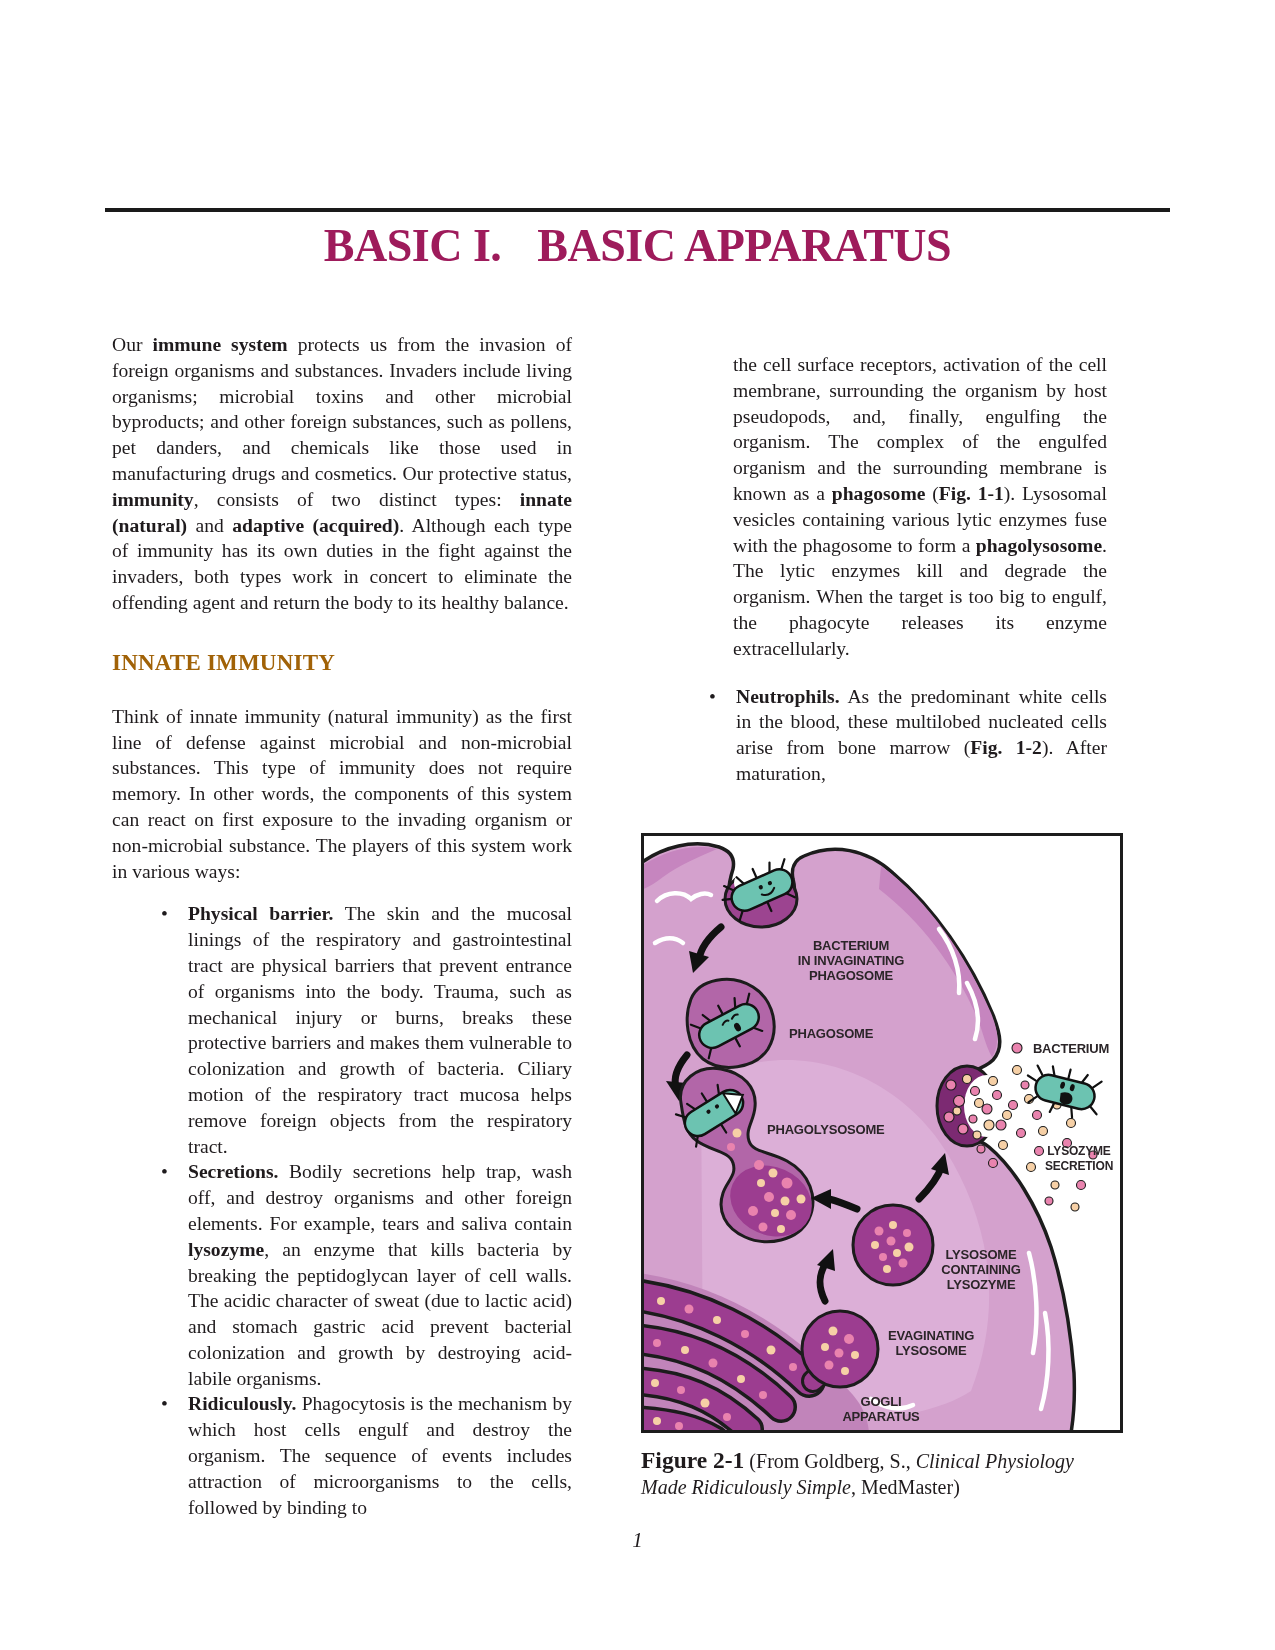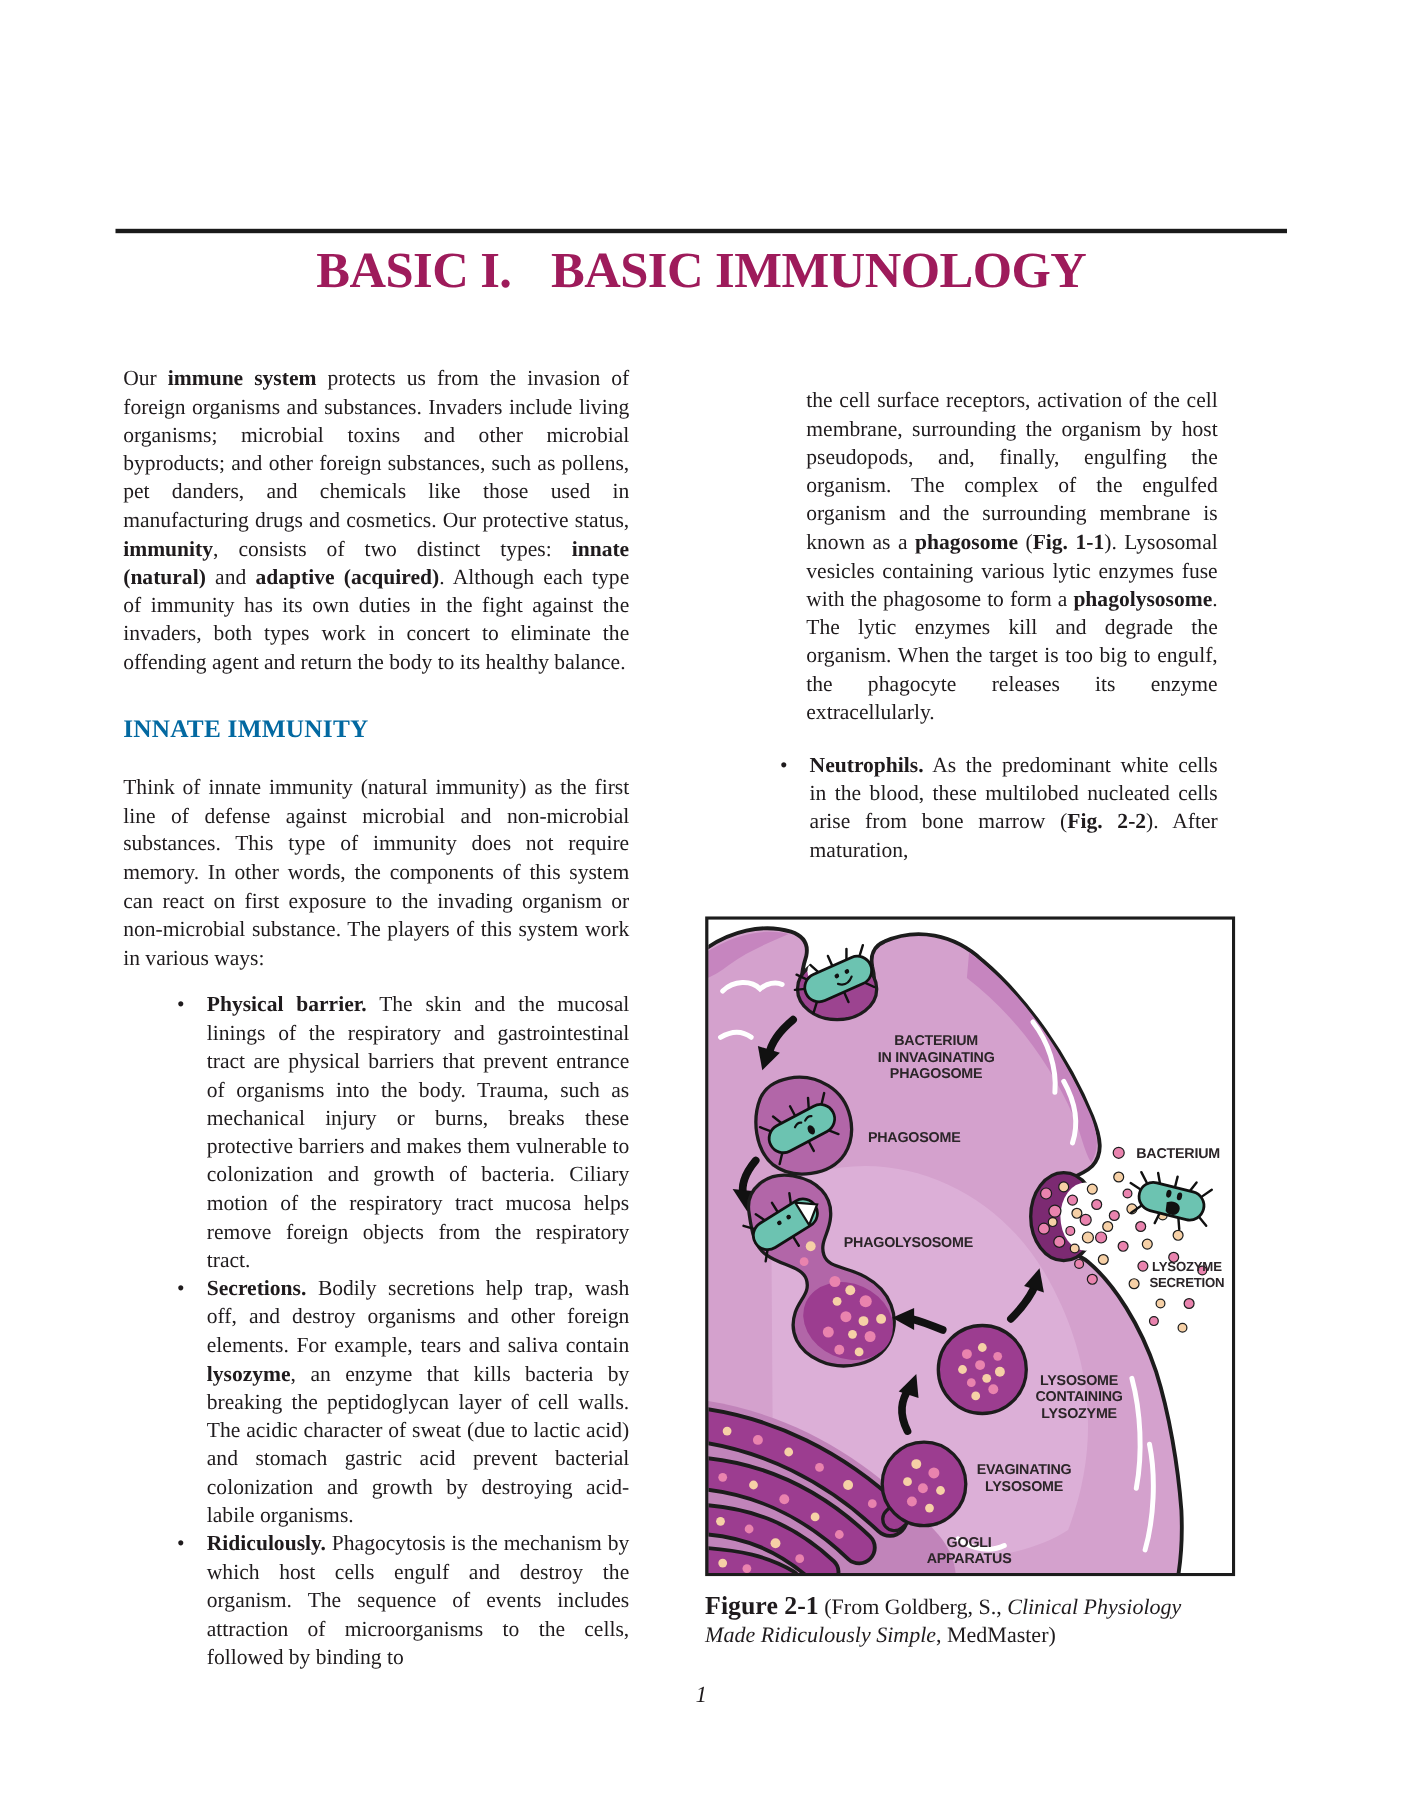--- a/index.html
+++ b/index.html
@@ -8,21 +8,21 @@
   .abs{position:absolute;}
   #top-rule{top:208px;left:105px;width:1065px;height:4px;background:#1a1a1a;}
   #part-title{top:219px;left:105px;width:1065px;text-align:center;
       font-size:46px;font-weight:bold;color:#9E1B5B;letter-spacing:-0.5px;white-space:nowrap;}
   #part-title .part-label{margin-right:36px;}
   #chapter-heading{width:100%;text-align:center;font-size:28px;line-height:33px;
       font-weight:bold;color:#346FB4;margin-bottom:26px;}
   #left-col{top:332px;left:112px;width:460px;}
   #right-col{top:352px;left:660px;width:447px;}
   .body-text{font-size:19.6px;line-height:25.8px;text-align:justify;}
-  .section-heading{font-size:23px;font-weight:bold;color:#0369a1;
+  .section-heading{font-size:23px;font-weight:bold;color:#a16207;
       margin:34px 0 28px 0;letter-spacing:0.2px;}
   .bullet{position:relative;margin-left:76px;}
   .bullet .dot{position:absolute;left:-27px;top:0;}
   .bullets{margin-top:17px;}
   .hang-indent{margin-left:73px;}
   .first-indent{text-indent:46px;margin-top:24px;}
   .r-bullets{margin-top:22px;}
   #figure-box{top:833px;left:641px;width:482px;height:600px;}
   #figure-caption{top:1447px;left:641px;width:468px;font-size:20px;line-height:26px;}
   #figure-caption b{font-size:23.5px;}
@@ -40,21 +40,21 @@
   .ahead{fill:#111;stroke:none;}
   .spk{stroke:#111;stroke-width:2.2;stroke-linecap:round;fill:none;}
   .face{stroke:#111;stroke-width:2;fill:none;stroke-linecap:round;}
 </style>
 </head>
 <body>
 
 <div id="top-rule" class="abs"></div>
 
 <div id="part-title" class="abs">
-  <span class="part-label">BASIC I.</span><span>BASIC IMMUNOLOGY</span>
+  <span class="part-label">BASIC I.</span><span>BASIC APPARATUS</span>
 </div>
 
 <div id="left-col" class="abs">
   <div class="body-text">Our <b>immune system</b> protects us from the invasion of foreign organisms and substances. Invaders include living organisms; microbial toxins and other microbial byproducts; and other foreign substances, such as pollens, pet danders, and chemicals like those used in manufacturing drugs and cosmetics. Our protective status, <b>immunity</b>, consists of two distinct types: <b>innate (natural)</b> and <b>adaptive (acquired)</b>. Although each type of immunity has its own duties in the fight against the invaders, both types work in concert to eliminate the offending agent and return the body to its healthy balance.</div>
   <div class="section-heading">INNATE IMMUNITY</div>
   <div class="body-text">Think of innate immunity (natural immunity) as the first line of defense against microbial and non-microbial substances. This type of immunity does not require memory. In other words, the components of this system can react on first exposure to the invading organism or non-microbial substance. The players of this system work in various ways:</div>
   <div class="bullets">
     <div class="bullet body-text">
       <span class="dot">•</span>
       <span><b>Physical barrier.</b> The skin and the mucosal linings of the respiratory and gastrointestinal tract are physical barriers that prevent entrance of organisms into the body. Trauma, such as mechanical injury or burns, breaks these protective barriers and makes them vulnerable to colonization and growth of bacteria. Ciliary motion of the respiratory tract mucosa helps remove foreign objects from the respiratory tract.</span>
@@ -68,21 +68,21 @@
       <span><b>Ridiculously.</b> Phagocytosis is the mechanism by which host cells engulf and destroy the organism. The sequence of events includes attraction of microorganisms to the cells, followed by binding to</span>
     </div>
   </div>
 </div>
 
 <div id="right-col" class="abs">
   <div class="body-text hang-indent">the cell surface receptors, activation of the cell membrane, surrounding the organism by host pseudopods, and, finally, engulfing the organism. The complex of the engulfed organism and the surrounding membrane is known as a <b>phagosome</b> (<b>Fig. 1-1</b>). Lysosomal vesicles containing various lytic enzymes fuse with the phagosome to form a <b>phagolysosome</b>. The lytic enzymes kill and degrade the organism. When the target is too big to engulf, the phagocyte releases its enzyme extracellularly.</div>
   <div class="r-bullets">
     <div class="bullet body-text">
       <span class="dot">•</span>
-      <span><b>Neutrophils.</b> As the predominant white cells in the blood, these multilobed nucleated cells arise from bone marrow (<b>Fig. 2-2</b>). After maturation,</span>
+      <span><b>Neutrophils.</b> As the predominant white cells in the blood, these multilobed nucleated cells arise from bone marrow (<b>Fig. 1-2</b>). After maturation,</span>
     </div>
   </div>
 </div>
 
 <svg id="figure-box" class="abs" viewBox="0 0 482 600" width="482" height="600">
   <defs>
     <clipPath id="figclip">
         <rect x="3" y="3" width="476" height="594"></rect>
       </clipPath>
   </defs>

